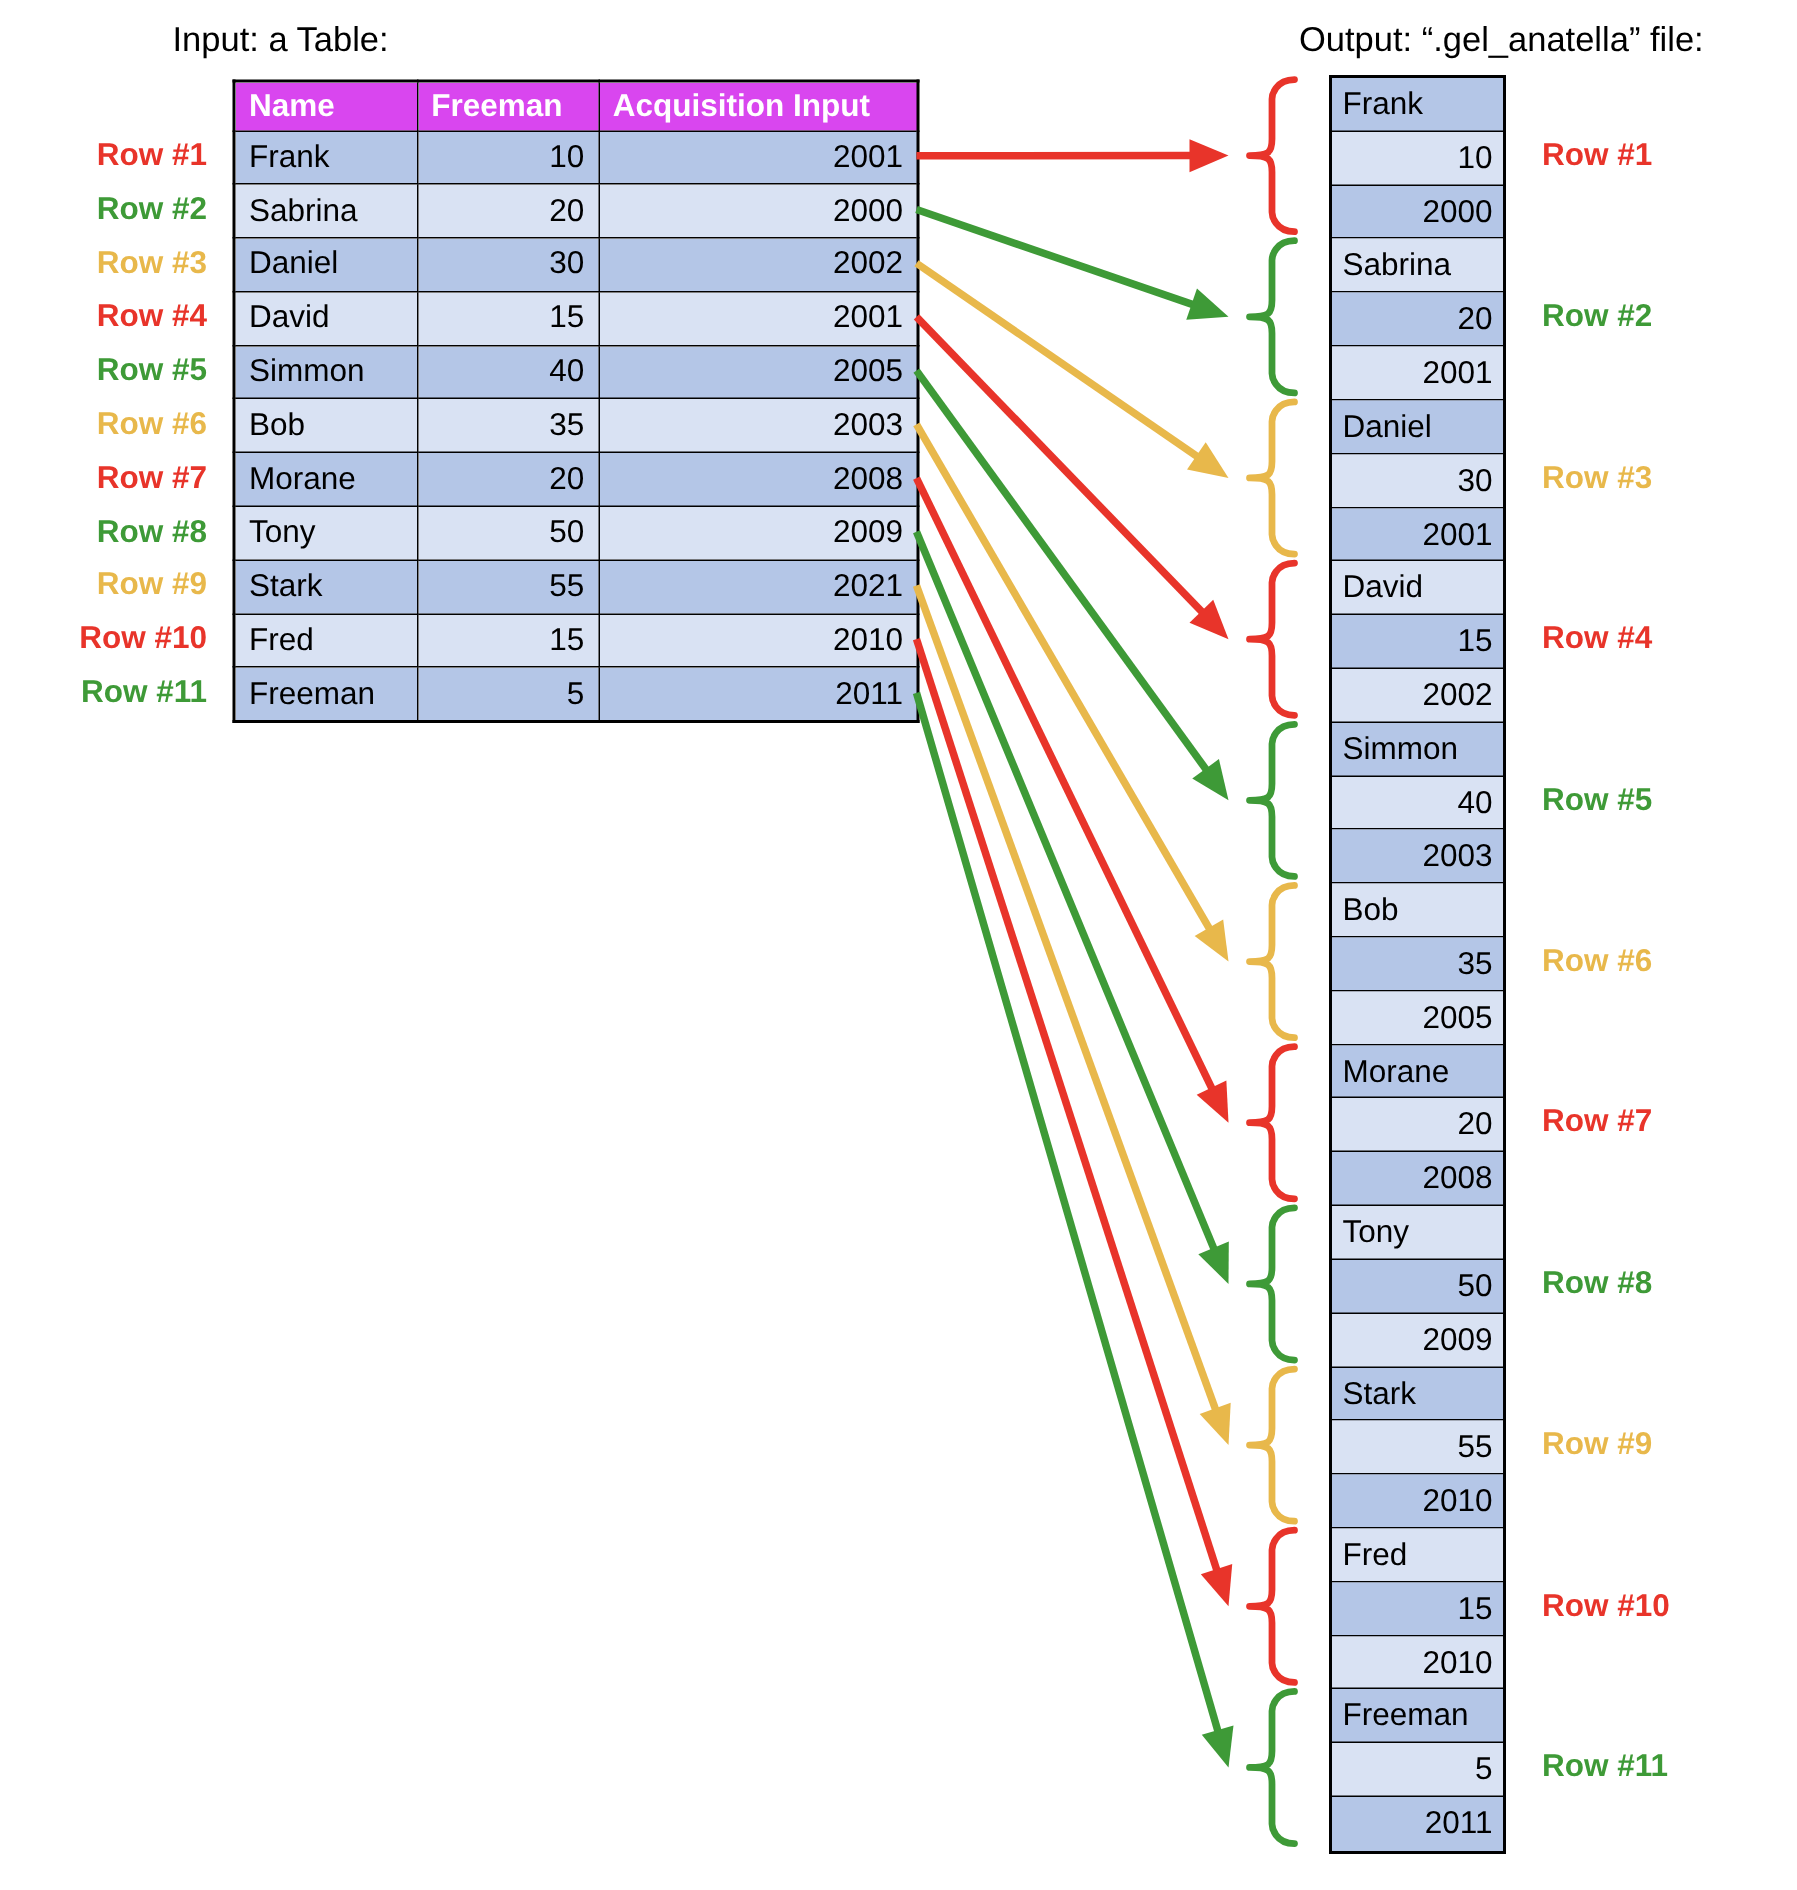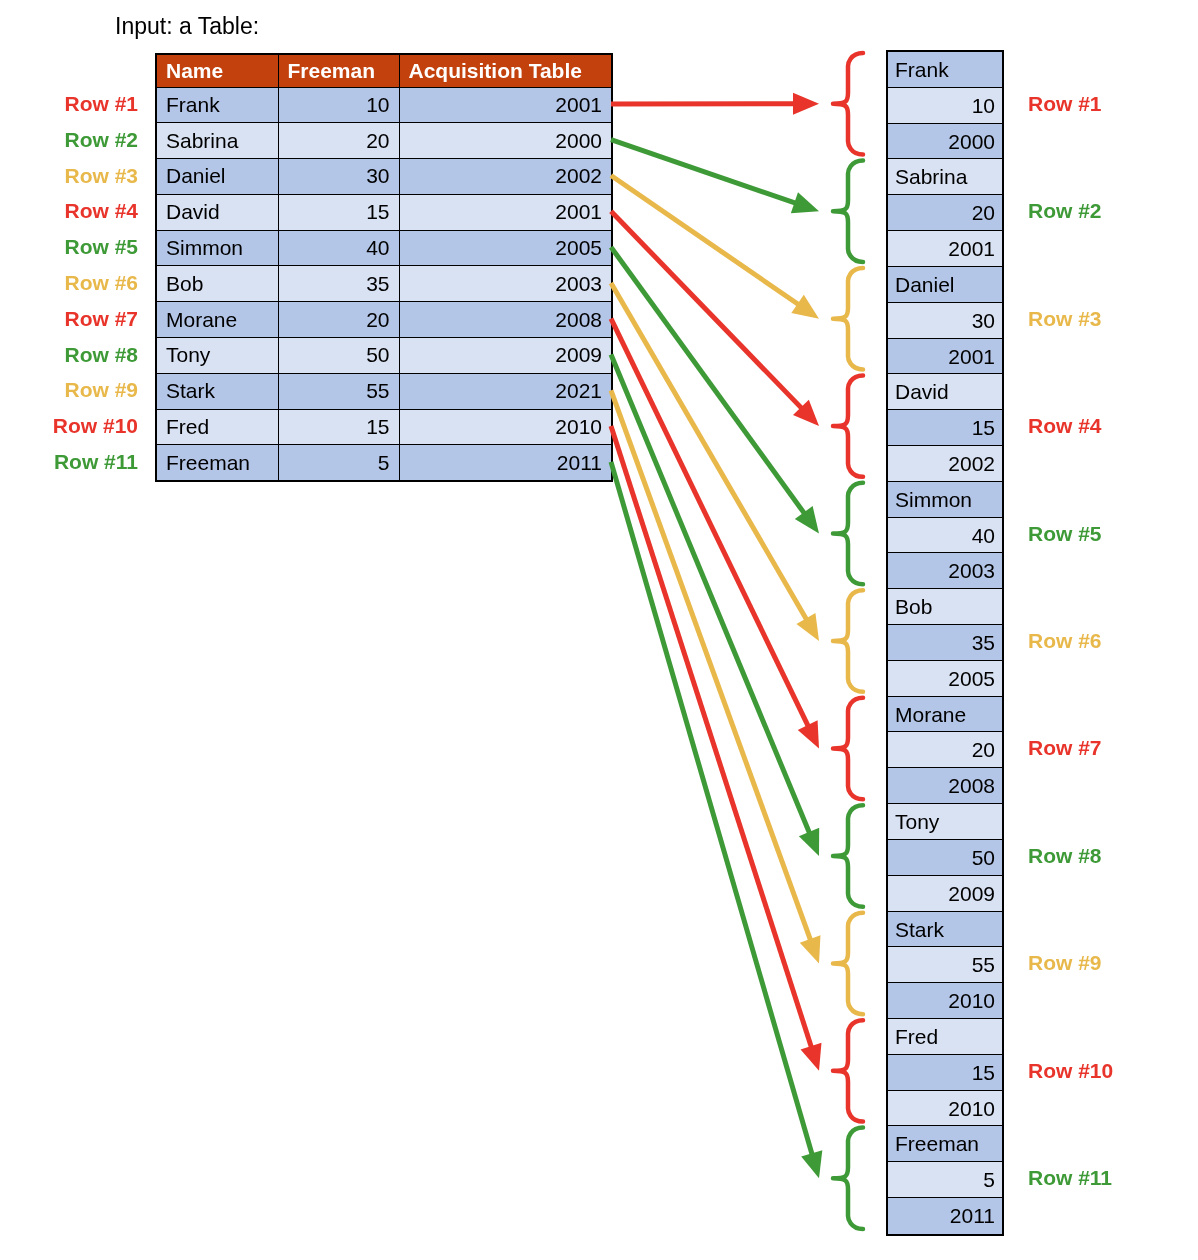--- a/index.html
+++ b/index.html
@@ -29,21 +29,21 @@
   #input-table{
     position:absolute;left:155px;top:53px;width:456px;
     border-collapse:collapse;table-layout:fixed;
     border:2px solid #000;
   }
   #input-table th,#input-table td{
     border:1.5px solid #000;height:35.8px;padding:0 9px;
     font-size:21px;box-sizing:border-box;overflow:hidden;white-space:nowrap;
   }
   #input-table th{
-    background:#c2410c;color:#fff;font-weight:bold;text-align:left;height:33px;
+    background:#d946ef;color:#fff;font-weight:bold;text-align:left;height:33px;
   }
   #input-table col.c-name{width:122px;}
   #input-table col.c-rev{width:121px;}
   #input-table col.c-date{width:213px;}
   #input-table td.num{text-align:right;}
   #input-table tr.odd td{background:#B4C6E7;}
   #input-table tr.even td{background:#D9E2F3;}
 
   
   #output-col{
@@ -69,20 +69,21 @@
   
   #overlay{position:absolute;left:0;top:0;width:1198px;height:1260px;pointer-events:none;}
 </style>
 </head>
 <body>
 
 <div class="stage">
 
   <div class="heading" id="input-heading">Input: a Table:</div>
 
+  <div class="heading" id="output-heading">Output: “.gel_anatella” file:</div>
 
   <div class="rowlabel-col" id="input-row-labels">
       <div class="rowlabel" style="color: rgb(232, 52, 42); margin-top: 33px;">Row #1</div>
       <div class="rowlabel" style="color: rgb(62, 154, 55); margin-top: 0px;">Row #2</div>
       <div class="rowlabel" style="color: rgb(232, 184, 75); margin-top: 0px;">Row #3</div>
       <div class="rowlabel" style="color: rgb(232, 52, 42); margin-top: 0px;">Row #4</div>
       <div class="rowlabel" style="color: rgb(62, 154, 55); margin-top: 0px;">Row #5</div>
       <div class="rowlabel" style="color: rgb(232, 184, 75); margin-top: 0px;">Row #6</div>
       <div class="rowlabel" style="color: rgb(232, 52, 42); margin-top: 0px;">Row #7</div>
       <div class="rowlabel" style="color: rgb(62, 154, 55); margin-top: 0px;">Row #8</div>
@@ -94,21 +95,21 @@
   <table id="input-table">
     <colgroup>
       <col class="c-name">
         <col class="c-rev">
         <col class="c-date">
     </colgroup>
     <thead>
       <tr>
         <th>Name</th>
         <th>Freeman</th>
-        <th>Acquisition Table</th>
+        <th>Acquisition Input</th>
       </tr>
     </thead>
     <tbody id="input-table-body">
         <tr class="odd">
           <td>Frank</td>
           <td class="num">10</td>
           <td class="num">2001</td>
         </tr>
         <tr class="even">
           <td>Sabrina</td>

